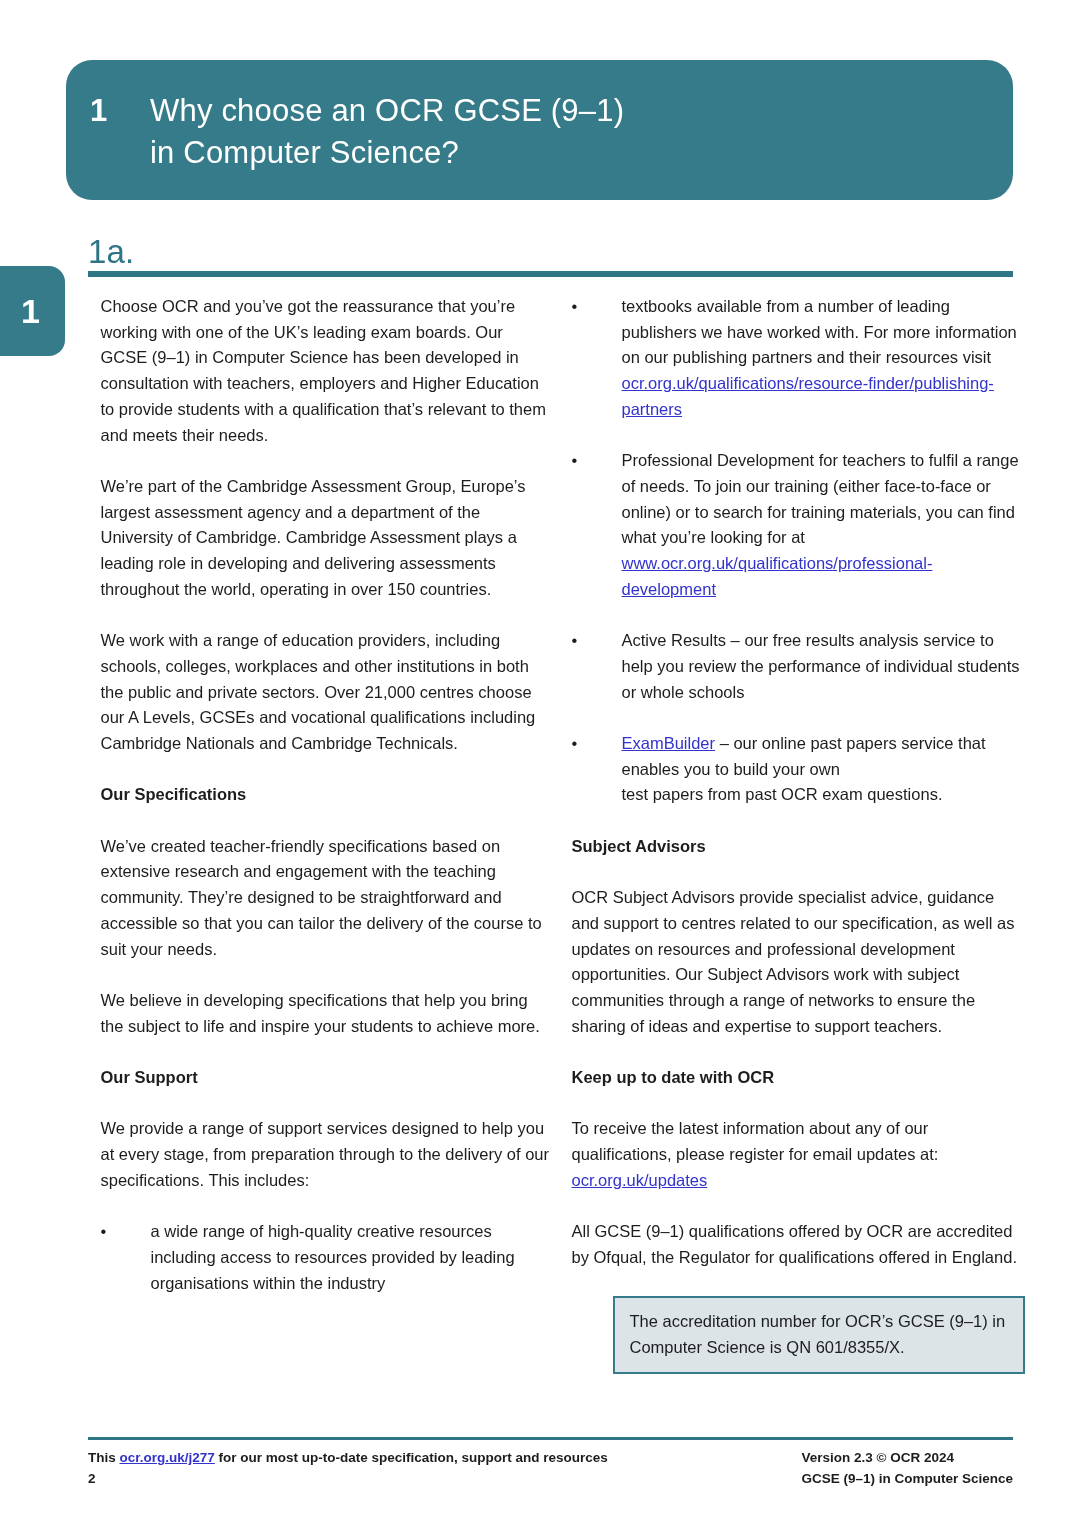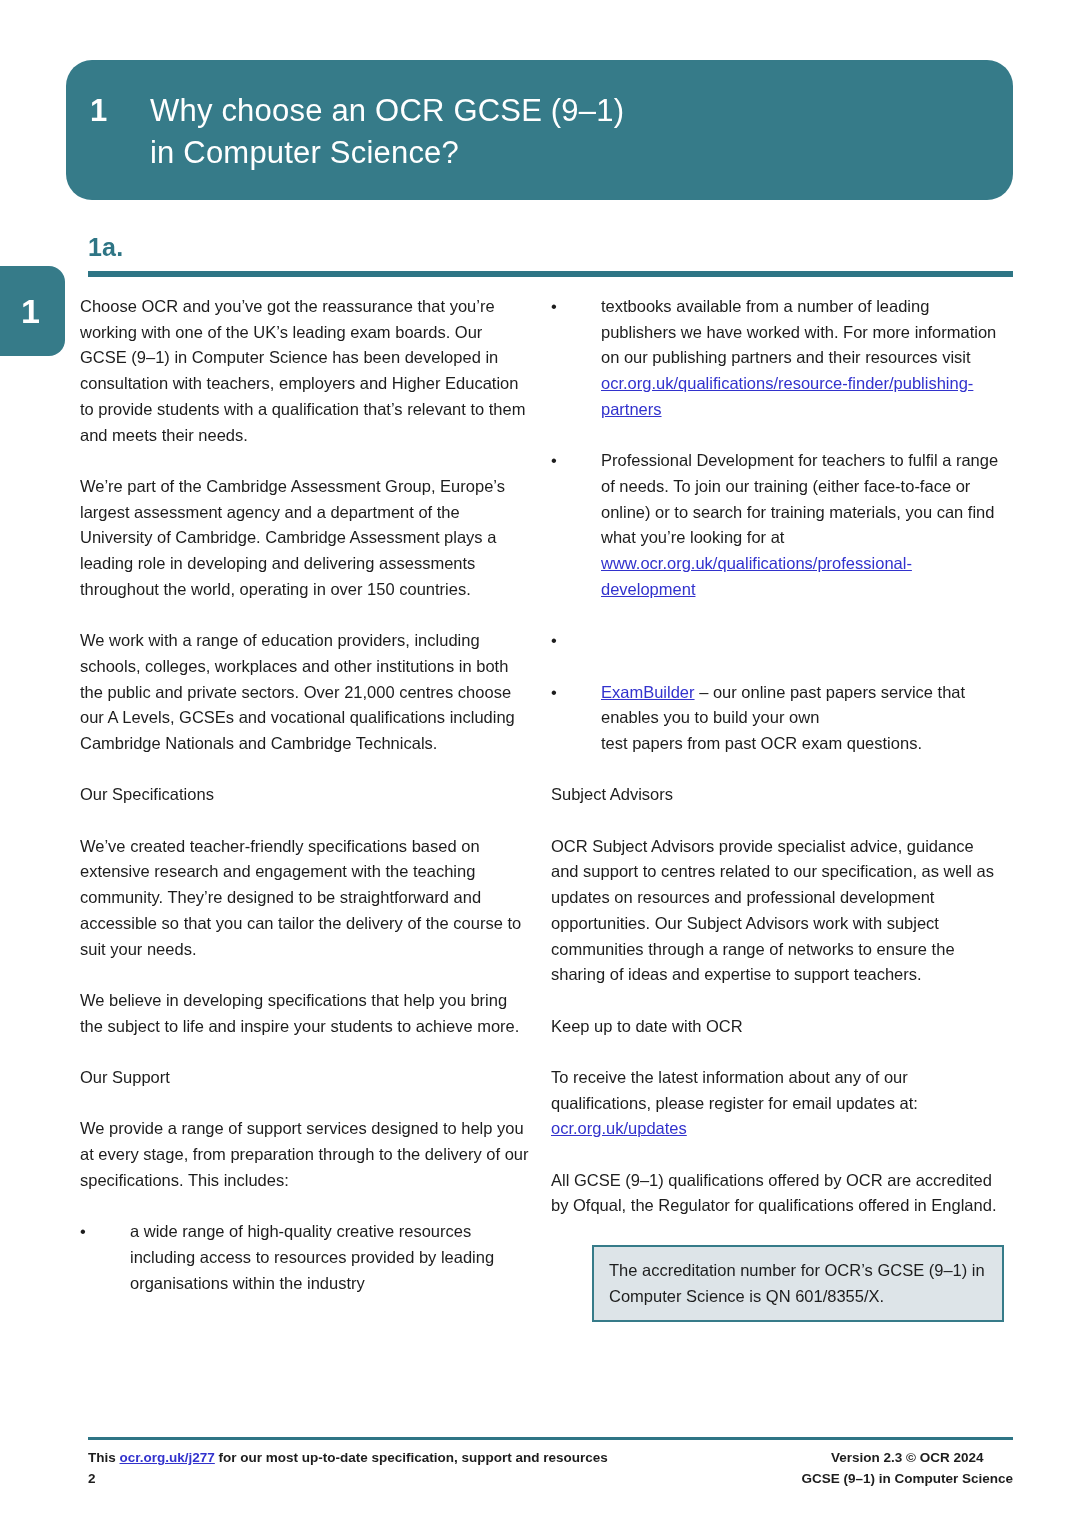--- a/index.html
+++ b/index.html
@@ -46,41 +46,41 @@
     color:#ffffff;
     display:flex;align-items:center;justify-content:center;
     font-size:34px;font-weight:bold;
     padding-left:10px;
   }
   
   .section-heading{
     position:absolute;left:88px;top:233px;
     display:flex;
     color:var(--teal-dark);
-    font-size:25px;font-weight:bold;
+    font-size:33px;font-weight:normal;
     letter-spacing:0.2px;
   }
   .section-number{width:62px;}
   .section-rule{
     position:absolute;left:88px;top:271px;
     width:925px;height:6px;
     background:var(--teal-dark);
   }
   
   .content{
-    position:absolute;left:80px;top:294px;
+    position:absolute;left:100px;top:294px;
     width:925px;
-    display:flex;gap:18px;
+    display:flex;gap:18px;justify-content:center;
   }
   .col{
     width:453px;
     font-size:16.5px;line-height:25.7px;
   }
   .para{margin-bottom:25.7px;}
-  .subheading{font-weight:normal;margin-bottom:25.7px;}
+  .subheading{font-weight:bold;margin-bottom:25.7px;}
   .bullet{display:flex;margin-bottom:25.7px;}
   .bullet-marker{width:50px;flex:none;}
   .bullet-text{flex:1;}
   .link{
     color:var(--link);
     text-decoration:underline;
     overflow-wrap:anywhere;
     cursor:pointer;
   }
   .accred-box{
@@ -95,21 +95,21 @@
     position:absolute;left:88px;top:1437px;
     width:925px;height:3px;
     background:var(--teal-dark);
   }
   .footer{
     position:absolute;left:88px;top:1447px;
     width:925px;
     display:flex;justify-content:space-between;
     font-size:13.5px;font-weight:bold;line-height:21px;
   }
-  .footer-right{text-align:center;}
+  .footer-right{text-align:left;}
 </style>
 </head>
 <body>
 
 <div class="page">
 
   <div class="banner">
     <div class="banner-number">1</div>
     <div class="banner-title">
       <div>Why choose an OCR GCSE (9–1)</div>
@@ -143,20 +143,21 @@
         <div class="bullet">
           <span class="bullet-marker">•</span>
           <div class="bullet-text"><span>textbooks available from a number of leading publishers we have worked with. For more information on our publishing partners and their resources visit </span><a class="link" href="#">ocr.org.uk/qualifications/resource-finder/publishing-partners</a></div>
         </div>
         <div class="bullet">
           <span class="bullet-marker">•</span>
           <div class="bullet-text"><span>Professional Development for teachers to fulfil a range of needs. To join our training (either face-to-face or online) or to search for training materials, you can find what you’re looking for at </span><a class="link" href="#">www.ocr.org.uk/qualifications/professional-development</a></div>
         </div>
         <div class="bullet">
           <span class="bullet-marker">•</span>
+          <div class="bullet-text"><span>Active Results – our free results analysis service to help you review the performance of individual students or whole schools</span></div>
         </div>
         <div class="bullet">
           <span class="bullet-marker">•</span>
           <div class="bullet-text"><a class="link" href="#">ExamBuilder</a><span> – our online past papers service that enables you to build your own</span><br><span>test papers from past OCR exam questions.</span></div>
         </div>
         <div class="subheading">Subject Advisors</div>
         <div class="para"><span>OCR Subject Advisors provide specialist advice, guidance and support to centres related to our specification, as well as updates on resources and professional development opportunities. Our Subject Advisors work with subject communities through a range of networks to ensure the sharing of ideas and expertise to support teachers.</span></div>
         <div class="subheading">Keep up to date with OCR</div>
         <div class="para"><span>To receive the latest information about any of our qualifications, please register for email updates at: </span><br><a class="link" href="#">ocr.org.uk/updates</a></div>
         <div class="para"><span>All GCSE (9–1) qualifications offered by OCR are accredited by Ofqual, the Regulator for qualifications offered in England.</span></div>

